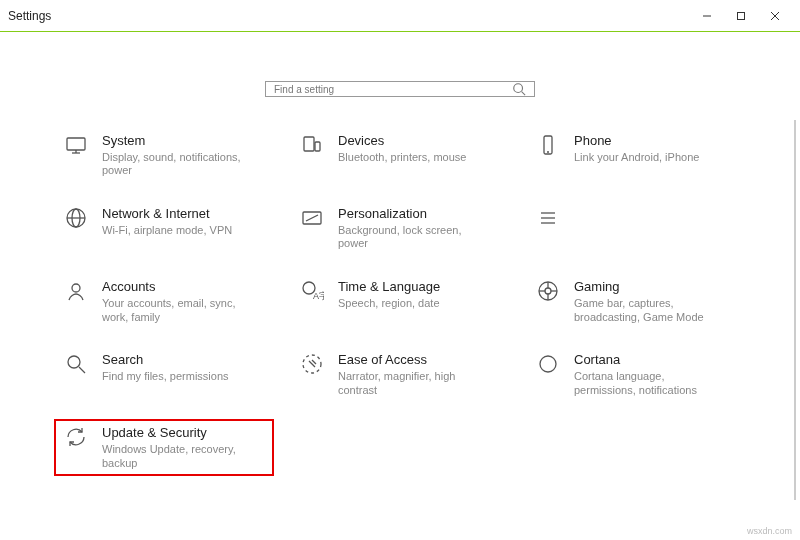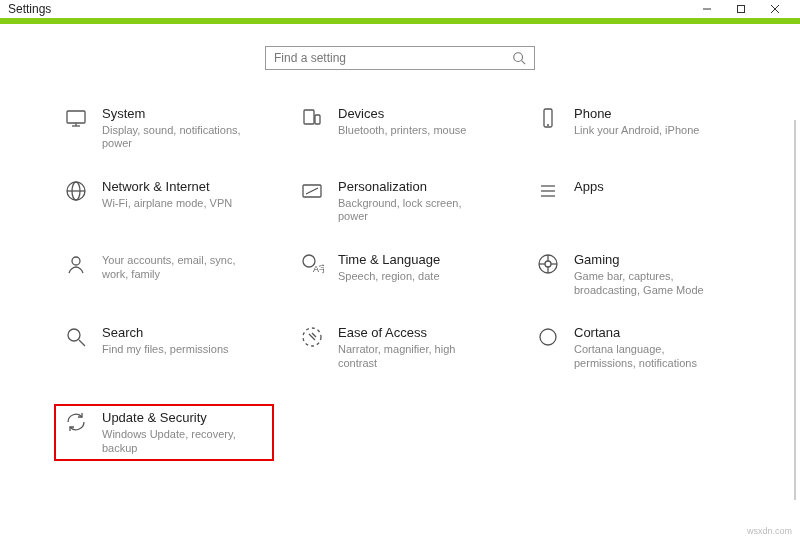--- a/index.html
+++ b/index.html
@@ -7,25 +7,25 @@
     font-family: "Segoe UI", Arial, sans-serif;
     background: #fff;
     width: 800px;
     height: 540px;
     overflow: hidden;
     position: relative;
     font-size: 12px;
     color: #333;
   }
   .titlebar {
-    height: 24px;
+    height: 32px;
     display: flex;
     align-items: center;
     padding: 0 8px;
-    border-bottom: 6px solid #84cc16;
+    border-bottom: 1px solid #84cc16;
   }
   .titlebar .title {
     font-size: 12px;
     color: #222;
     flex: 0 0 auto;
   }
   .titlebar .spacer { flex: 1; }
   .winbtn {
     width: 34px;
     height: 28px;
@@ -35,27 +35,28 @@
     color: #333;
   }
   .winbtn svg { width: 10px; height: 10px; }
   .searchwrap {
     display: flex;
     justify-content: center;
     padding: 22px 0 12px 0;
   }
   .searchbox {
     width: 270px;
-    height: 24px;
+    height: 16px;
     border: 1px solid #999;
     display: flex;
     align-items: center;
     padding: 0 8px;
     color: #777;
-    font-size: 12px;
+    font-size: 10px;
+    margin-top: 27px;
   }
   .searchbox .ph { flex: 1; }
   .searchbox svg { width: 14px; height: 14px; }
 
   .grid {
     display: grid;
     grid-template-columns: repeat(3, 220px);
     column-gap: 0px;
     row-gap: 28px;
     justify-content: center;
@@ -64,21 +65,20 @@
   }
   .tile {
     display: flex;
     align-items: flex-start;
     gap: 12px;
     padding: 4px 6px;
     border: 2px solid transparent;
   }
   .tile.highlight {
     border: 2px solid #e60000;
-    margin-top: 12px;
   }
   .ticon {
     width: 28px;
     height: 28px;
     flex: 0 0 28px;
     display: flex;
     align-items: flex-start;
     justify-content: center;
     color: #555;
   }
@@ -208,32 +208,32 @@
 
   <div class="tile">
     <div class="ticon">
       <svg viewBox="0 0 24 24">
           <line x1="5" y1="7" x2="19" y2="7"></line>
           <line x1="5" y1="12" x2="19" y2="12"></line>
           <line x1="5" y1="17" x2="19" y2="17"></line>
         </svg>
     </div>
     <div class="ttext">
-      <span class="ttitle">Apps</span>
     </div>
   </div>
 
   <div class="tile">
     <div class="ticon">
       <svg viewBox="0 0 24 24">
           <circle cx="12" cy="9" r="4"></circle>
           <path d="M5 21c1-4 5-6 7-6s6 2 7 6"></path>
         </svg>
     </div>
     <div class="ttext">
+      <span class="ttitle">Accounts</span>
       <span class="tdesc">Your accounts, email, sync, work, family</span>
     </div>
   </div>
 
   <div class="tile">
     <div class="ticon">
       <svg viewBox="0 0 24 24">
           <circle cx="9" cy="9" r="6"></circle>
           <text x="13" y="20" font-size="9" fill="#555" stroke="none">A字</text>
         </svg>

